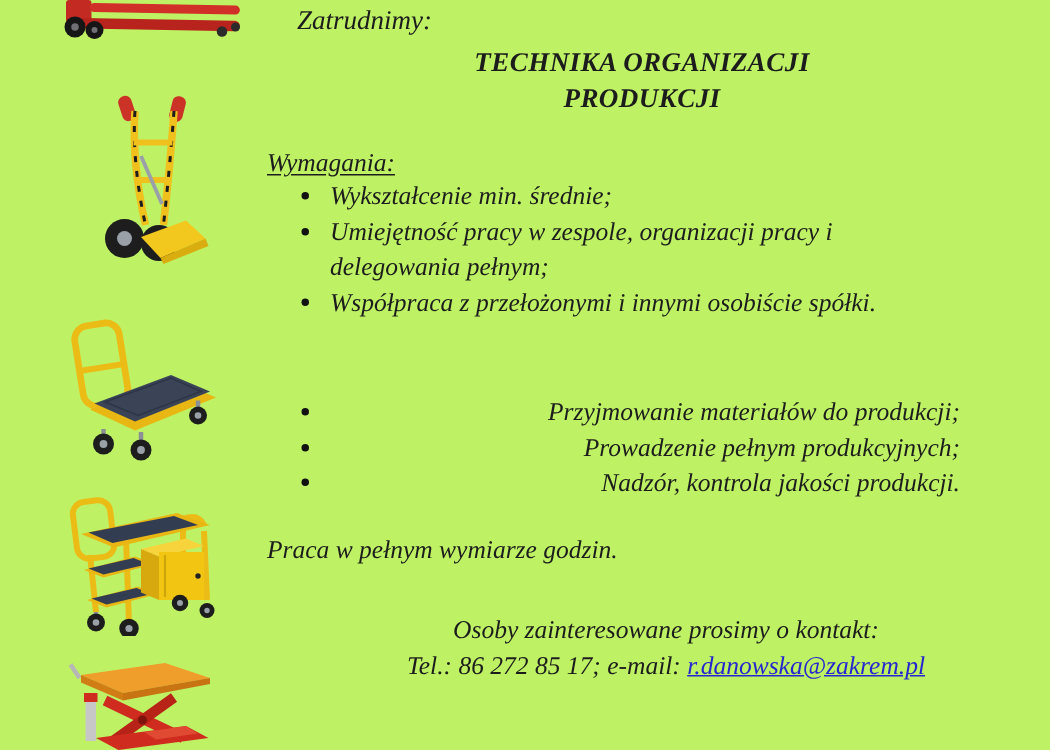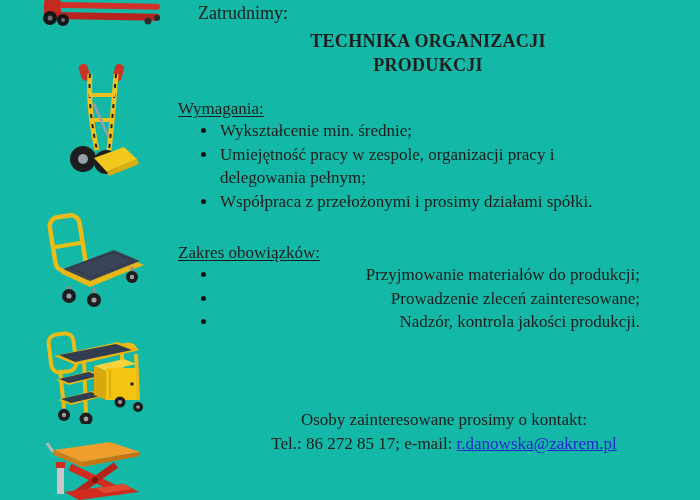--- a/index.html
+++ b/index.html
@@ -5,21 +5,21 @@
   * { margin: 0; padding: 0; box-sizing: border-box; }
   html, body { width: 700px; height: 500px; }
   body {
     position: relative;
     width: 700px; height: 500px;
     background: #ffffff;
     overflow: hidden;
     font-family: "Liberation Serif", "DejaVu Serif", serif;
     color: #1c1c1c;
   }
-  .doc-page { position: absolute; inset: 0; background: #14b8a6; }
+  .doc-page { position: absolute; inset: 0; background: #bef264; font-style: italic; }
 
   
   .clipart { position: absolute; }
   #img-pallet-jack   { left: 36px;  top: 0px;    width: 130px; height: 26px; }
   #img-hand-truck    { left: 66px;  top: 62px;   width: 74px;  height: 118px; }
   #img-platform-cart { left: 40px;  top: 208px;  width: 110px; height: 100px; }
   #img-shelf-cart    { left: 42px;  top: 328px;  width: 104px; height: 96px; }
   #img-scissor-lift  { left: 36px;  top: 440px;  width: 110px; height: 60px; }
 
   
@@ -148,30 +148,30 @@
 
     <div class="abs sec-heading" id="heading-requirements">Wymagania:</div>
 
     <div class="abs title-block">
       <div>TECHNIKA ORGANIZACJI</div>
       <div>PRODUKCJI</div>
     </div>
     <ul class="abs bullets" id="list-requirements">
       <li>Wykształcenie min. średnie;</li>
       <li>Umiejętność pracy w zespole, organizacji pracy i delegowania pełnym;</li>
-      <li>Współpraca z przełożonymi i prosimy działami spółki.</li>
+      <li>Współpraca z przełożonymi i innymi osobiście spółki.</li>
     </ul>
 
-    <div class="abs sec-heading" id="heading-duties">Zakres obowiązków:</div>
     <ul class="abs bullets" id="list-duties">
       <li>Przyjmowanie materiałów do produkcji;</li>
-      <li>Prowadzenie zleceń zainteresowane;</li>
+      <li>Prowadzenie pełnym produkcyjnych;</li>
       <li>Nadzór, kontrola jakości produkcji.</li>
     </ul>
 
+    <div class="abs" id="full-time">Praca w pełnym wymiarze godzin.</div>
 
     <div class="abs contact-block">
       <div>Osoby zainteresowane prosimy o kontakt:</div>
       <div><span>Tel.: 86 272 85 17; e-mail: </span><a class="email-link" href="#" style="color:#2626cf">r.danowska@zakrem.pl</a></div>
     </div>
 
   </div>
 </div>
 
 </body></html>

